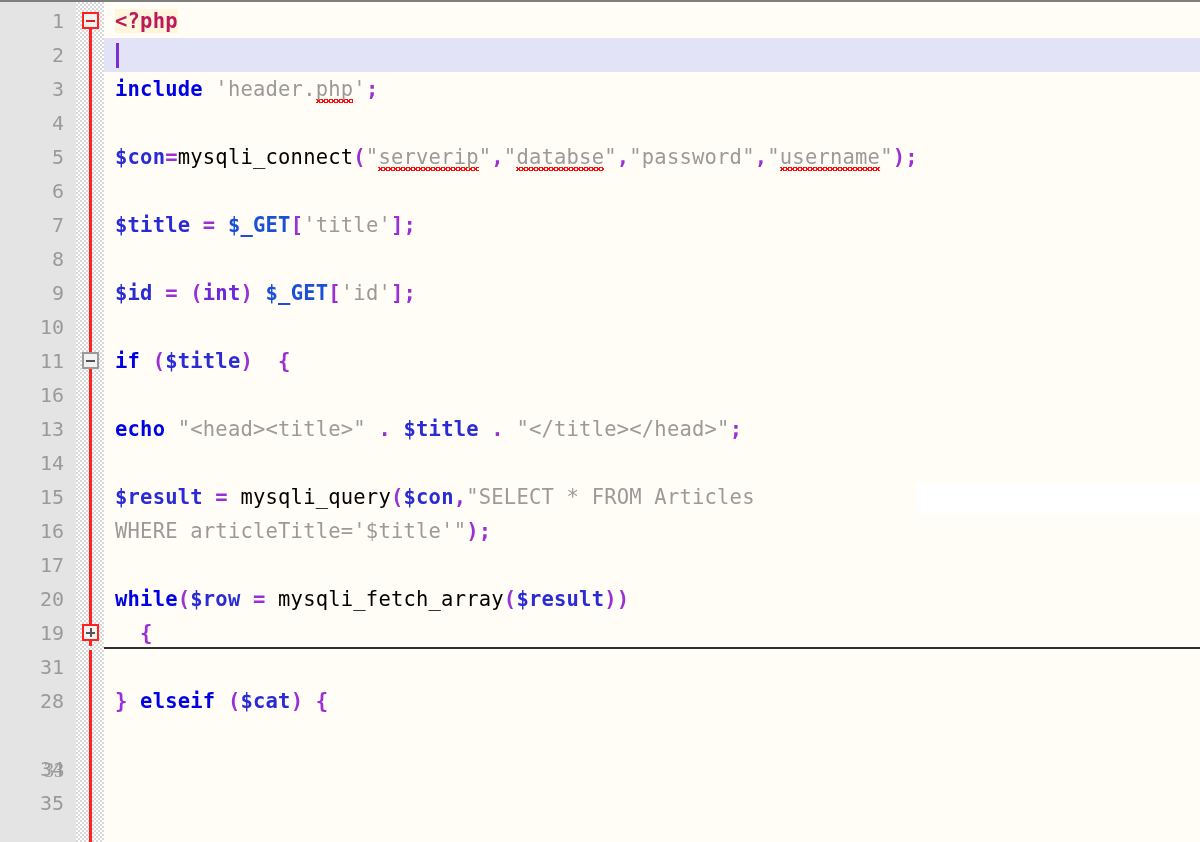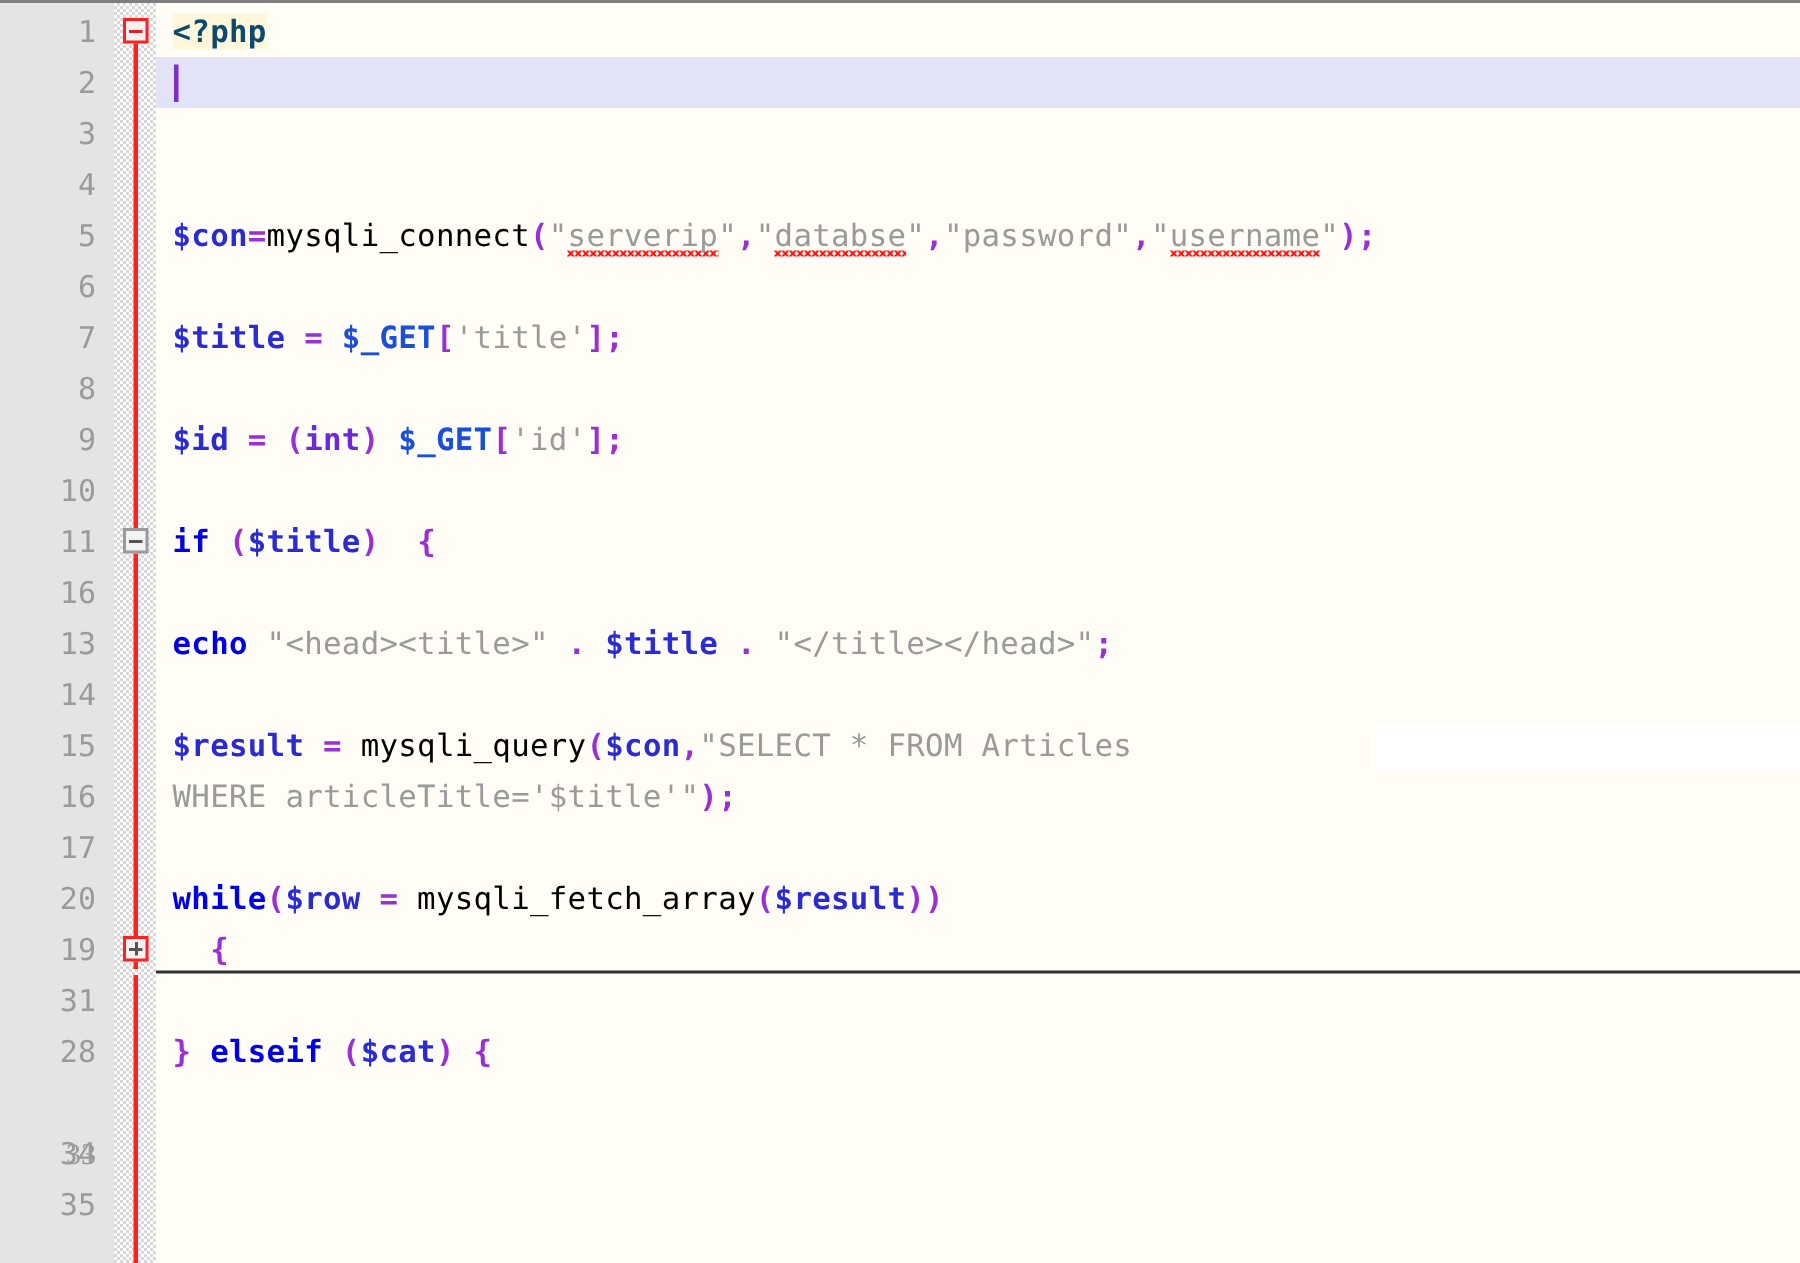--- a/index.html
+++ b/index.html
@@ -127,21 +127,21 @@
     font-size: 20.5px;
     letter-spacing: 0.2px;
     padding-left: 11px;
     box-sizing: border-box;
   }
   .code-line.current {
     background: #E3E3F8;
   }
 
   
-  .t-phptag   { color: #0c4a6e; background: #FFF6DC; font-weight: bold; }
+  .t-phptag   { color: #be185d; background: #FFF6DC; font-weight: bold; }
   .t-keyword  { color: #0000E6; font-weight: bold; }
   .t-func     { color: #000000; font-weight: normal; }
   .t-var      { color: #2B2BD4; font-weight: bold; }
   .t-super    { color: #1B4FD8; font-weight: bold; }
   .t-string   { color: #9A9A9A; }
   .t-punct    { color: #9B2FD6; font-weight: bold; }
   .t-op       { color: #9B2FD6; font-weight: bold; }
   .t-plain    { color: #000000; }
   .t-cast     { color: #6d28d9; font-weight: bold; }
 
@@ -222,20 +222,21 @@
         <span class="fold-sign"></span>
       </div>
       <div class="fold-box closed" style="top: 622px;">
         <span class="fold-sign plus"></span>
       </div>
     </div>
 
   <div id="code-area">
       <div class="code-line" style="top: 2px;"><span class="t-phptag">&lt;?php</span></div>
       <div class="code-line current" style="top: 36px;"></div>
+      <div class="code-line" style="top: 70px;"><span class="t-keyword">include</span><span class="t-plain"> </span><span class="t-string">'header.</span><span class="t-string squig">php</span><span class="t-string">'</span><span class="t-punct">;</span></div>
       <div class="code-line" style="top: 104px;"></div>
       <div class="code-line" style="top: 138px;"><span class="t-var">$con</span><span class="t-op">=</span><span class="t-func">mysqli_connect</span><span class="t-punct">(</span><span class="t-string">"</span><span class="t-string squig">serverip</span><span class="t-string">"</span><span class="t-punct">,</span><span class="t-string">"</span><span class="t-string squig">databse</span><span class="t-string">"</span><span class="t-punct">,</span><span class="t-string">"password"</span><span class="t-punct">,</span><span class="t-string">"</span><span class="t-string squig">username</span><span class="t-string">"</span><span class="t-punct">)</span><span class="t-punct">;</span></div>
       <div class="code-line" style="top: 172px;"></div>
       <div class="code-line" style="top: 206px;"><span class="t-var">$title</span><span class="t-plain"> </span><span class="t-op">=</span><span class="t-plain"> </span><span class="t-super">$_GET</span><span class="t-punct">[</span><span class="t-string">'title'</span><span class="t-punct">]</span><span class="t-punct">;</span></div>
       <div class="code-line" style="top: 274px;"><span class="t-var">$id</span><span class="t-plain"> </span><span class="t-op">=</span><span class="t-plain"> </span><span class="t-punct">(</span><span class="t-cast">int</span><span class="t-punct">)</span><span class="t-plain"> </span><span class="t-super">$_GET</span><span class="t-punct">[</span><span class="t-string">'id'</span><span class="t-punct">]</span><span class="t-punct">;</span></div>
       <div class="code-line" style="top: 308px;"></div>
       <div class="code-line" style="top: 342px;"><span class="t-keyword">if</span><span class="t-plain"> </span><span class="t-punct">(</span><span class="t-var">$title</span><span class="t-punct">)</span><span class="t-plain">  </span><span class="t-punct">{</span></div>
       <div class="code-line" style="top: 376px;"></div>
       <div class="code-line" style="top: 410px;"><span class="t-keyword">echo</span><span class="t-plain"> </span><span class="t-string">"&lt;head&gt;&lt;title&gt;"</span><span class="t-plain"> </span><span class="t-op">.</span><span class="t-plain"> </span><span class="t-var">$title</span><span class="t-plain"> </span><span class="t-op">.</span><span class="t-plain"> </span><span class="t-string">"&lt;/title&gt;&lt;/head&gt;"</span><span class="t-punct">;</span></div>
       <div class="code-line" style="top: 444px;"></div>

